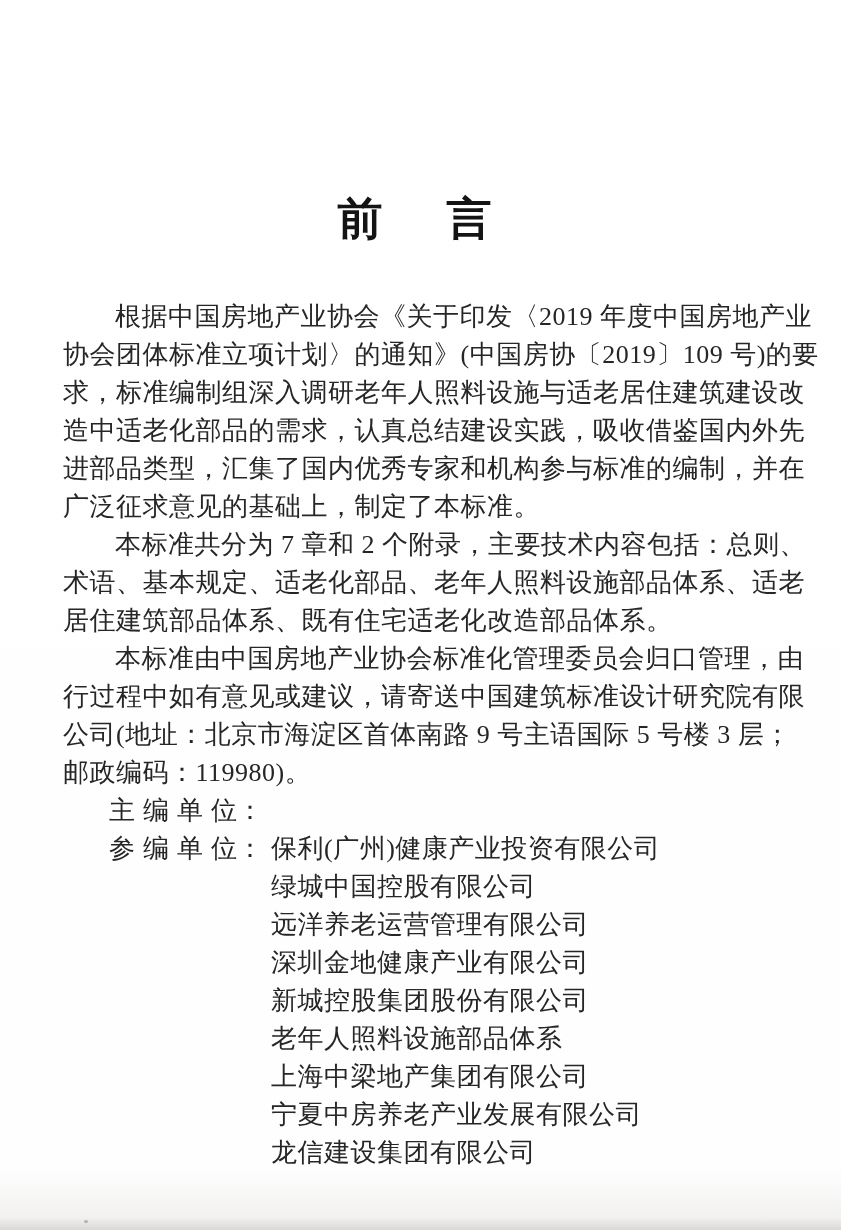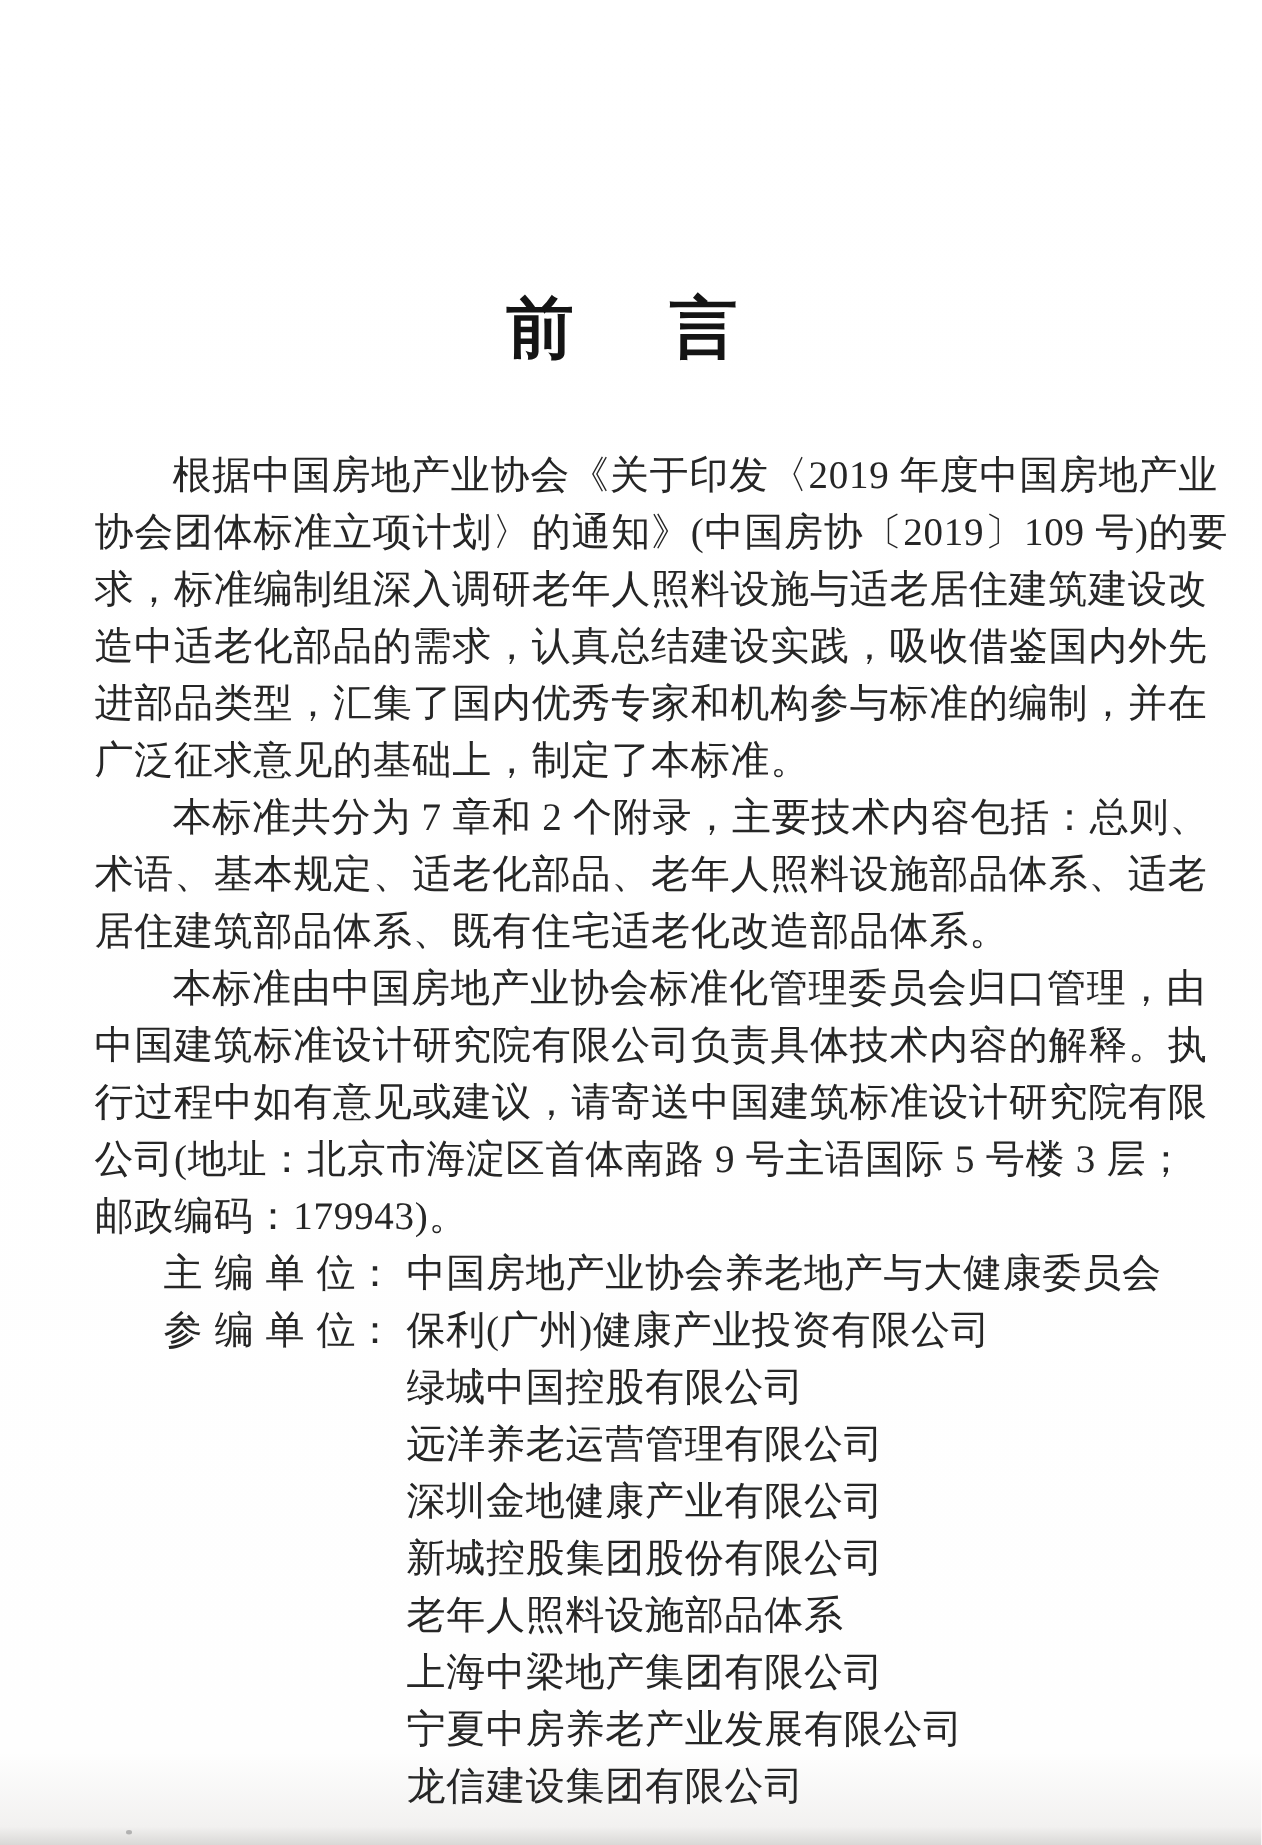--- a/index.html
+++ b/index.html
@@ -103,35 +103,33 @@
         <div class="line fill">进部品类型，汇集了国内优秀专家和机构参与标准的编制，并在</div>
         <div class="line">广泛征求意见的基础上，制定了本标准。</div>
       </div>
       <div class="paragraph">
         <div class="line fill indent">本标准共分为 7 章和 2 个附录，主要技术内容包括：总则、</div>
         <div class="line fill">术语、基本规定、适老化部品、老年人照料设施部品体系、适老</div>
         <div class="line">居住建筑部品体系、既有住宅适老化改造部品体系。</div>
       </div>
       <div class="paragraph">
         <div class="line fill indent">本标准由中国房地产业协会标准化管理委员会归口管理，由</div>
-        <div class="line fill">中国建筑标准设计研究院有限公司负责具体技术内容的解释。执</div>
         <div class="line fill">行过程中如有意见或建议，请寄送中国建筑标准设计研究院有限</div>
         <div class="line fill">公司(地址：北京市海淀区首体南路 9 号主语国际 5 号楼 3 层；</div>
-        <div class="line">邮政编码：179943)。</div>
+        <div class="line">邮政编码：119980)。</div>
       </div>
       <div class="editor-row">
         <div class="editor-label">
           <span>主</span>
           <span>编</span>
           <span>单</span>
           <span>位</span>
         </div>
         <span class="editor-colon">：</span>
         <div class="editor-names">
-          <div class="name-line">中国房地产业协会养老地产与大健康委员会</div>
         </div>
       </div>
       <div class="editor-row">
         <div class="editor-label">
           <span>参</span>
           <span>编</span>
           <span>单</span>
           <span>位</span>
         </div>
         <span class="editor-colon">：</span>

